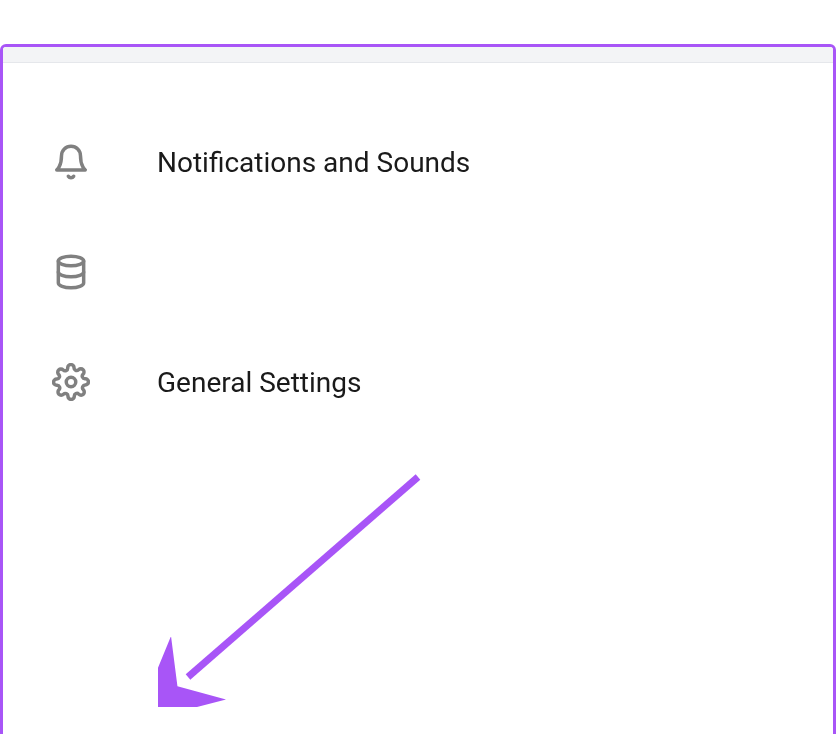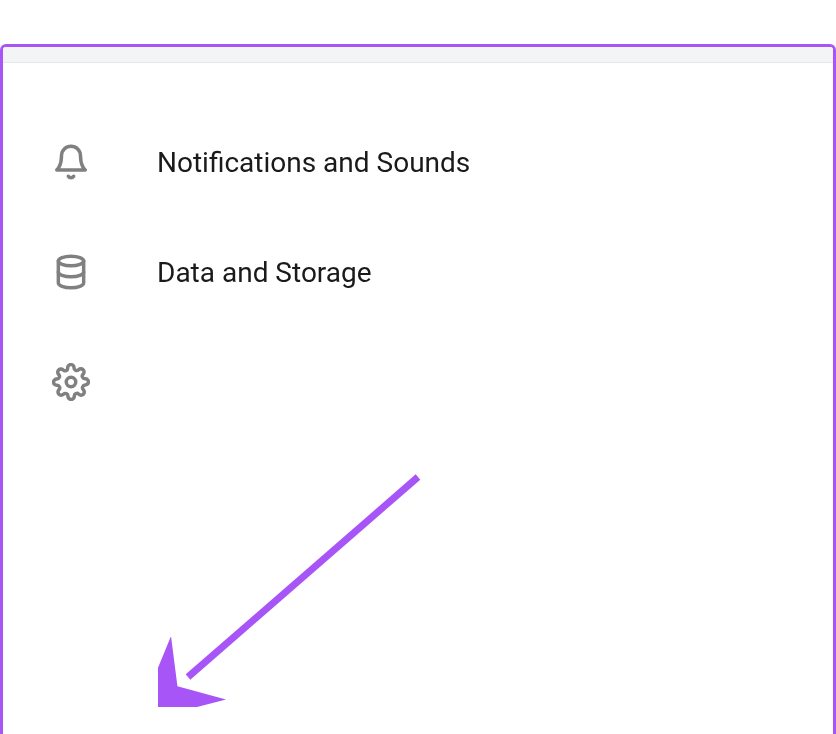--- a/index.html
+++ b/index.html
@@ -96,31 +96,31 @@
     </div>
 
     <div class="settings-item">
       <span class="item-icon">
         <svg viewBox="0 0 24 24">
           <ellipse cx="12" cy="5" rx="8" ry="3"></ellipse>
           <path d="M4 5v14c0 1.66 3.58 3 8 3s8-1.34 8-3V5"></path>
           <path d="M4 12c0 1.66 3.58 3 8 3s8-1.34 8-3"></path>
         </svg>
       </span>
-      <span class="item-label">Data and Storage</span>
     </div>
 
 
     <div class="settings-item">
       <span class="item-icon">
         <svg viewBox="0 0 24 24">
           <circle cx="12" cy="12" r="3"></circle>
           <path d="M19.4 15a1.65 1.65 0 0 0 .33 1.82l.06.06a2 2 0 1 1-2.83 2.83l-.06-.06a1.65 1.65 0 0 0-1.82-.33 1.65 1.65 0 0 0-1 1.51V21a2 2 0 0 1-4 0v-.09a1.65 1.65 0 0 0-1-1.51 1.65 1.65 0 0 0-1.82.33l-.06.06a2 2 0 1 1-2.83-2.83l.06-.06a1.65 1.65 0 0 0 .33-1.82 1.65 1.65 0 0 0-1.51-1H3a2 2 0 0 1 0-4h.09a1.65 1.65 0 0 0 1.51-1 1.65 1.65 0 0 0-.33-1.82l-.06-.06a2 2 0 1 1 2.83-2.83l.06.06a1.65 1.65 0 0 0 1.82.33h0a1.65 1.65 0 0 0 1-1.51V3a2 2 0 0 1 4 0v.09a1.65 1.65 0 0 0 1 1.51h0a1.65 1.65 0 0 0 1.82-.33l.06-.06a2 2 0 1 1 2.83 2.83l-.06.06a1.65 1.65 0 0 0-.33 1.82v0a1.65 1.65 0 0 0 1.51 1H21a2 2 0 0 1 0 4h-.09a1.65 1.65 0 0 0-1.51 1z"></path>
         </svg>
       </span>
+      <span class="item-label">General Settings</span>
     </div>
 
 
 
   </div>
 
   <svg class="annotation-arrow" viewBox="0 0 300 240">
     <defs>
       <marker id="arrowhead" markerWidth="12" markerHeight="12" refX="2" refY="6" orient="auto">
         <path d="M0,0 L12,6 L0,12 L4,6 z" fill="#a855f7"></path>

